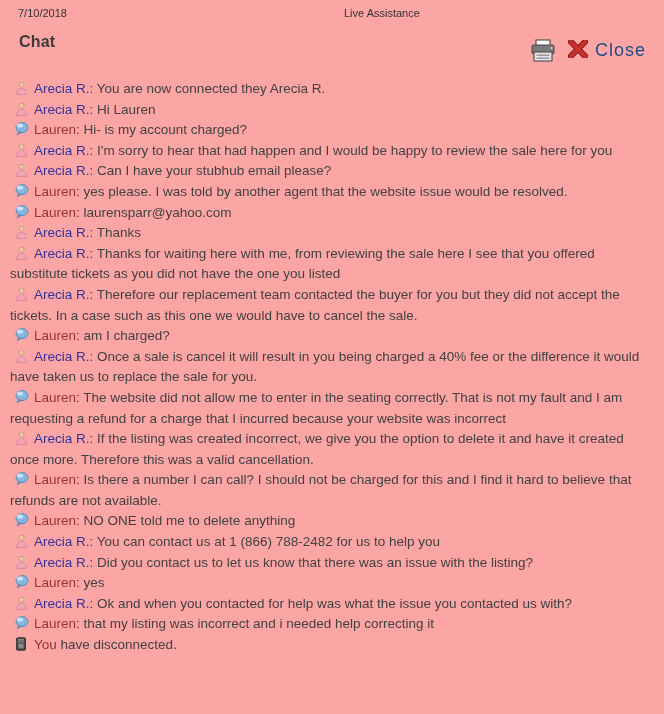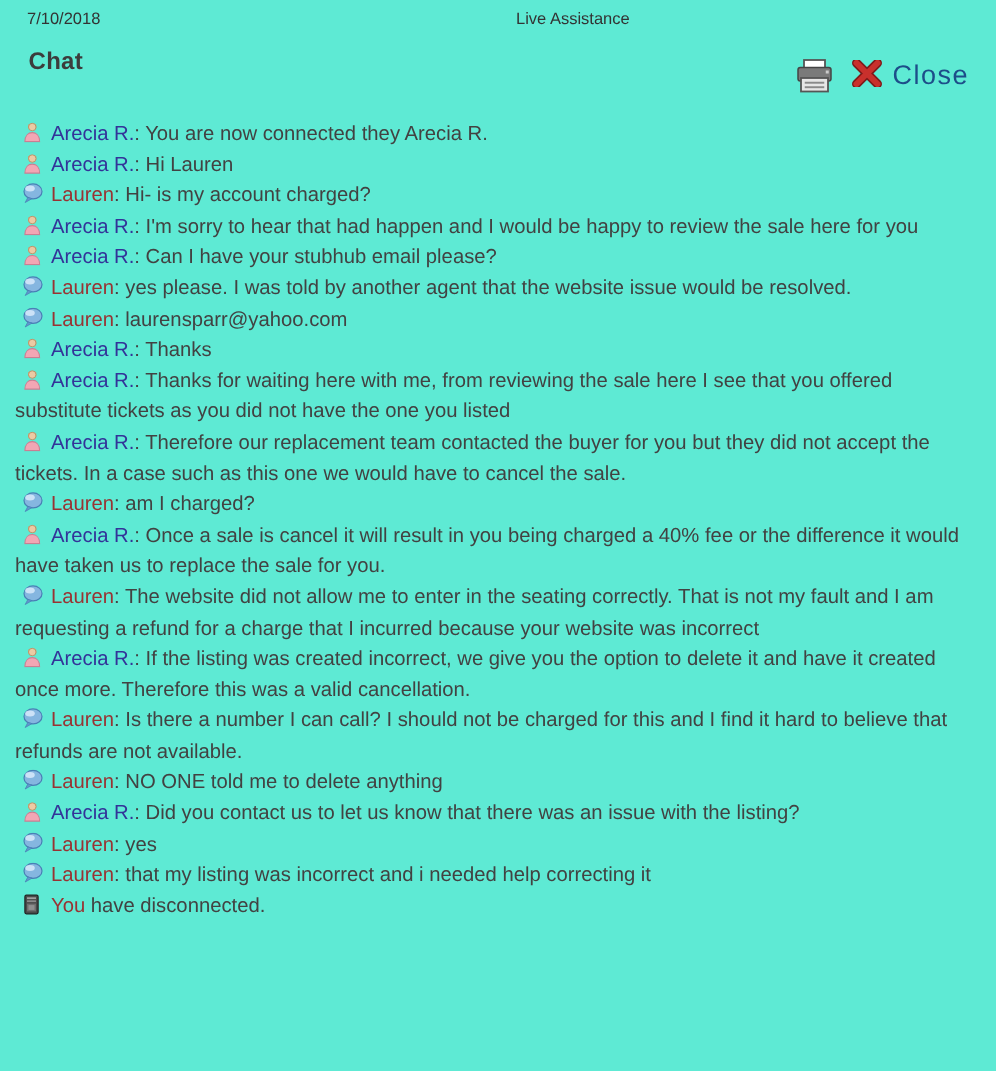--- a/index.html
+++ b/index.html
@@ -1,20 +1,20 @@
 <!DOCTYPE html>
 <html style="--agent-name: #333399; --customer-name: #993333; --system-name: #993333; --message-text: #424242; --close-label: #1d4e89; --close-x: #c9302c;"><head>
 <meta charset="utf-8">
 <style>
   html, body { margin: 0; padding: 0; background: #ffffff; }
   .page {
     position: relative;
     width: 664px;
     height: 714px;
-    background: #5eead4;
+    background: #fca5a5;
     font-family: "Liberation Sans", "DejaVu Sans", sans-serif;
     overflow: hidden;
   }
   
   .print-date {
     position: absolute; left: 18px; top: 7px;
     font-size: 11px; color: #333333;
   }
   .print-title {
     position: absolute; left: 344px; top: 7px;
@@ -175,26 +175,36 @@
           </svg></span><span class="sender customer">Lauren</span><span class="sep">: </span><span class="text">Is there a number I can call? I should not be charged for this and I find it hard to believe that refunds are not available.</span></div>
       <div class="message"><span class="msg-icon"><svg width="14" height="14" viewBox="0 0 14 14">
             <ellipse cx="7" cy="5.6" rx="6" ry="5" fill="#85b6e0" stroke="#4a7fb5" stroke-width="0.8"></ellipse>
             <ellipse cx="5" cy="3.6" rx="3.2" ry="2" fill="#d8eafa" opacity="0.85"></ellipse>
             <path d="M3.6 9.6 L1.8 13 L6.4 10.4 Z" fill="#5f97cc" stroke="#4a7fb5" stroke-width="0.5"></path>
           </svg></span><span class="sender customer">Lauren</span><span class="sep">: </span><span class="text">NO ONE told me to delete anything</span></div>
       <div class="message"><span class="msg-icon"><svg width="13" height="14" viewBox="0 0 13 14">
             <path d="M3.8 2.2 Q6.5 0.4 9.2 2.2 L9.2 4.6 L3.8 4.6 Z" fill="#caa06a"></path>
             <circle cx="6.5" cy="3.7" r="2.5" fill="#eccaa4" stroke="#b98e63" stroke-width="0.6"></circle>
             <path d="M1.6 13.4 C1.6 9.2 4 7.4 6.5 7.4 C9 7.4 11.4 9.2 11.4 13.4 Z" fill="#f2a6b4" stroke="#c97f93" stroke-width="0.7"></path>
+          </svg></span><span class="sender agent">Arecia R.</span><span class="sep">: </span><span class="text">You can contact us at 1 (866) 788-2482 for us to help you</span></div>
+      <div class="message"><span class="msg-icon"><svg width="13" height="14" viewBox="0 0 13 14">
+            <path d="M3.8 2.2 Q6.5 0.4 9.2 2.2 L9.2 4.6 L3.8 4.6 Z" fill="#caa06a"></path>
+            <circle cx="6.5" cy="3.7" r="2.5" fill="#eccaa4" stroke="#b98e63" stroke-width="0.6"></circle>
+            <path d="M1.6 13.4 C1.6 9.2 4 7.4 6.5 7.4 C9 7.4 11.4 9.2 11.4 13.4 Z" fill="#f2a6b4" stroke="#c97f93" stroke-width="0.7"></path>
           </svg></span><span class="sender agent">Arecia R.</span><span class="sep">: </span><span class="text">Did you contact us to let us know that there was an issue with the listing?</span></div>
       <div class="message"><span class="msg-icon"><svg width="14" height="14" viewBox="0 0 14 14">
             <ellipse cx="7" cy="5.6" rx="6" ry="5" fill="#85b6e0" stroke="#4a7fb5" stroke-width="0.8"></ellipse>
             <ellipse cx="5" cy="3.6" rx="3.2" ry="2" fill="#d8eafa" opacity="0.85"></ellipse>
             <path d="M3.6 9.6 L1.8 13 L6.4 10.4 Z" fill="#5f97cc" stroke="#4a7fb5" stroke-width="0.5"></path>
           </svg></span><span class="sender customer">Lauren</span><span class="sep">: </span><span class="text">yes</span></div>
+      <div class="message"><span class="msg-icon"><svg width="13" height="14" viewBox="0 0 13 14">
+            <path d="M3.8 2.2 Q6.5 0.4 9.2 2.2 L9.2 4.6 L3.8 4.6 Z" fill="#caa06a"></path>
+            <circle cx="6.5" cy="3.7" r="2.5" fill="#eccaa4" stroke="#b98e63" stroke-width="0.6"></circle>
+            <path d="M1.6 13.4 C1.6 9.2 4 7.4 6.5 7.4 C9 7.4 11.4 9.2 11.4 13.4 Z" fill="#f2a6b4" stroke="#c97f93" stroke-width="0.7"></path>
+          </svg></span><span class="sender agent">Arecia R.</span><span class="sep">: </span><span class="text">Ok and when you contacted for help was what the issue you contacted us with?</span></div>
       <div class="message"><span class="msg-icon"><svg width="14" height="14" viewBox="0 0 14 14">
             <ellipse cx="7" cy="5.6" rx="6" ry="5" fill="#85b6e0" stroke="#4a7fb5" stroke-width="0.8"></ellipse>
             <ellipse cx="5" cy="3.6" rx="3.2" ry="2" fill="#d8eafa" opacity="0.85"></ellipse>
             <path d="M3.6 9.6 L1.8 13 L6.4 10.4 Z" fill="#5f97cc" stroke="#4a7fb5" stroke-width="0.5"></path>
           </svg></span><span class="sender customer">Lauren</span><span class="sep">: </span><span class="text">that my listing was incorrect and i needed help correcting it</span></div>
       <div class="message"><span class="msg-icon"><svg width="12" height="14" viewBox="0 0 12 14">
             <rect x="1.6" y="0.8" width="8.8" height="12.4" rx="1" fill="#4a4a4a" stroke="#222222" stroke-width="0.8"></rect>
             <rect x="3" y="2.2" width="6" height="1.2" fill="#a0a0a0"></rect>
             <rect x="3" y="4.2" width="6" height="1.2" fill="#8a8a8a"></rect>
             <rect x="3" y="6.4" width="6" height="5.2" fill="#6e6e6e"></rect>

